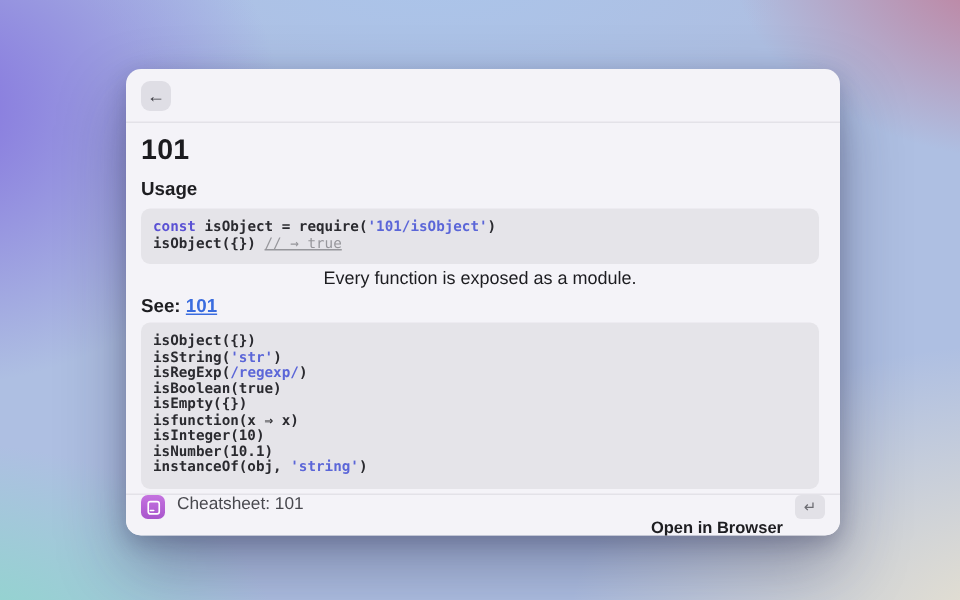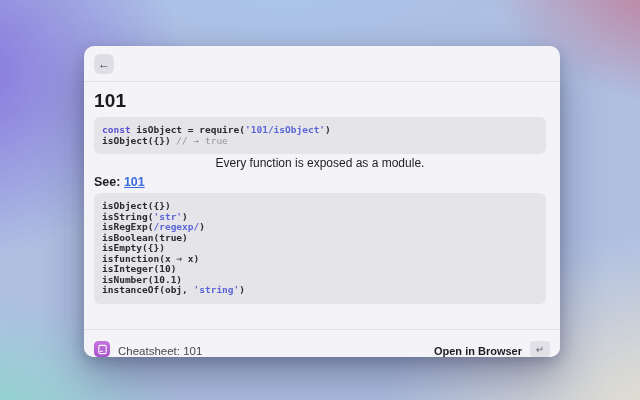--- a/index.html
+++ b/index.html
@@ -38,58 +38,59 @@
   .section-heading.second { margin-top:10px; }
   .code-block {
     margin-top:6px; background:#e5e4e9; border-radius:6px;
     padding:8px 8px; font-family:"DejaVu Sans Mono", monospace;
     font-size:9.5px; line-height:10.5px; color:#2a2a2f; font-weight:700;
     white-space:pre;
   }
   .code-block.clipped { margin-top:4px; }
   .tok-kw  { color:#5a51d4; font-weight:700; }
   .tok-str { color:#5b66d8; font-weight:700; }
-  .tok-cmt { color:#96969b; font-weight:400; }
+  .tok-cmt { color:#96969b; font-weight:400;text-decoration:underline; }
   .tok-plain { color:#2a2a2f; }
   .body-text { margin-top:3px; font-size:12px; line-height:13px; color:#1d1d21;text-align:center; }
   .see-row { margin-top:6px; font-size:12.5px; line-height:13px; color:#1d1d21;font-weight:bold; }
   .link { color:#3a6cdf; text-decoration:underline; cursor:pointer; }
   .win-footer {
     position:absolute; left:0; right:0; bottom:0; height:28px;
     border-top:1px solid #e3e2e8; background:#f4f3f8;
-    display:flex; align-items:flex-end; padding:0 10px; gap:8px;
+    display:flex; align-items:flex-start; padding:0 10px; gap:8px;
   }
   .ext-icon {
     width:16px; height:16px; border-radius:4.5px; flex:0 0 auto;
     background:linear-gradient(180deg,#c573e0,#a855cc);
     display:flex; align-items:center; justify-content:center;
   }
   .footer-label { font-size:11.5px; color:#48484e; }
   .spacer { flex:1; }
-  .footer-action { font-size:11px; font-weight:700; color:#1d1d21; cursor:default; }
+  .footer-action { font-size:11px; font-weight:700; color:#1d1d21; cursor:default;margin-top:16px; }
   .keycap {
     width:20px; height:16px; border-radius:4px; background:#e2e1e7;
     display:flex; align-items:center; justify-content:center;
     font-size:10px; color:#6c6c72; cursor:default;
   }
 </style>
 </head>
 <body>
 
 <div class="window">
 
   <div class="win-header">
     <div class="back-btn">
       <span>←</span>
     </div>
   </div>
 
   <div class="content">
     <div class="page-title">101</div>
 
+    <div class="section-heading">Usage</div>
     <div class="code-block"><div class="code-line"><span class="tok-kw">const</span><span class="tok-plain"> isObject = require(</span><span class="tok-str">'101/isObject'</span><span class="tok-plain">)</span></div><div class="code-line"><span class="tok-plain">isObject({}) </span><span class="tok-cmt">// → true</span></div></div>
 
     <div class="body-text">Every function is exposed as a module.</div>
 
     <div class="see-row"><span>See:</span> <span class="link">101</span></div>
 
     <div class="code-block clipped"><div class="code-line"><span class="tok-plain">isObject({})</span></div><div class="code-line"><span class="tok-plain">isString(</span><span class="tok-str">'str'</span><span class="tok-plain">)</span></div><div class="code-line"><span class="tok-plain">isRegExp(</span><span class="tok-str">/regexp/</span><span class="tok-plain">)</span></div><div class="code-line"><span class="tok-plain">isBoolean(true)</span></div><div class="code-line"><span class="tok-plain">isEmpty({})</span></div><div class="code-line"><span class="tok-plain">isfunction(x ⇒ x)</span></div><div class="code-line"><span class="tok-plain">isInteger(10)</span></div><div class="code-line"><span class="tok-plain">isNumber(10.1)</span></div><div class="code-line"><span class="tok-plain">instanceOf(obj, </span><span class="tok-str">'string'</span><span class="tok-plain">)</span></div></div>
   </div>
 
   <div class="win-footer">

